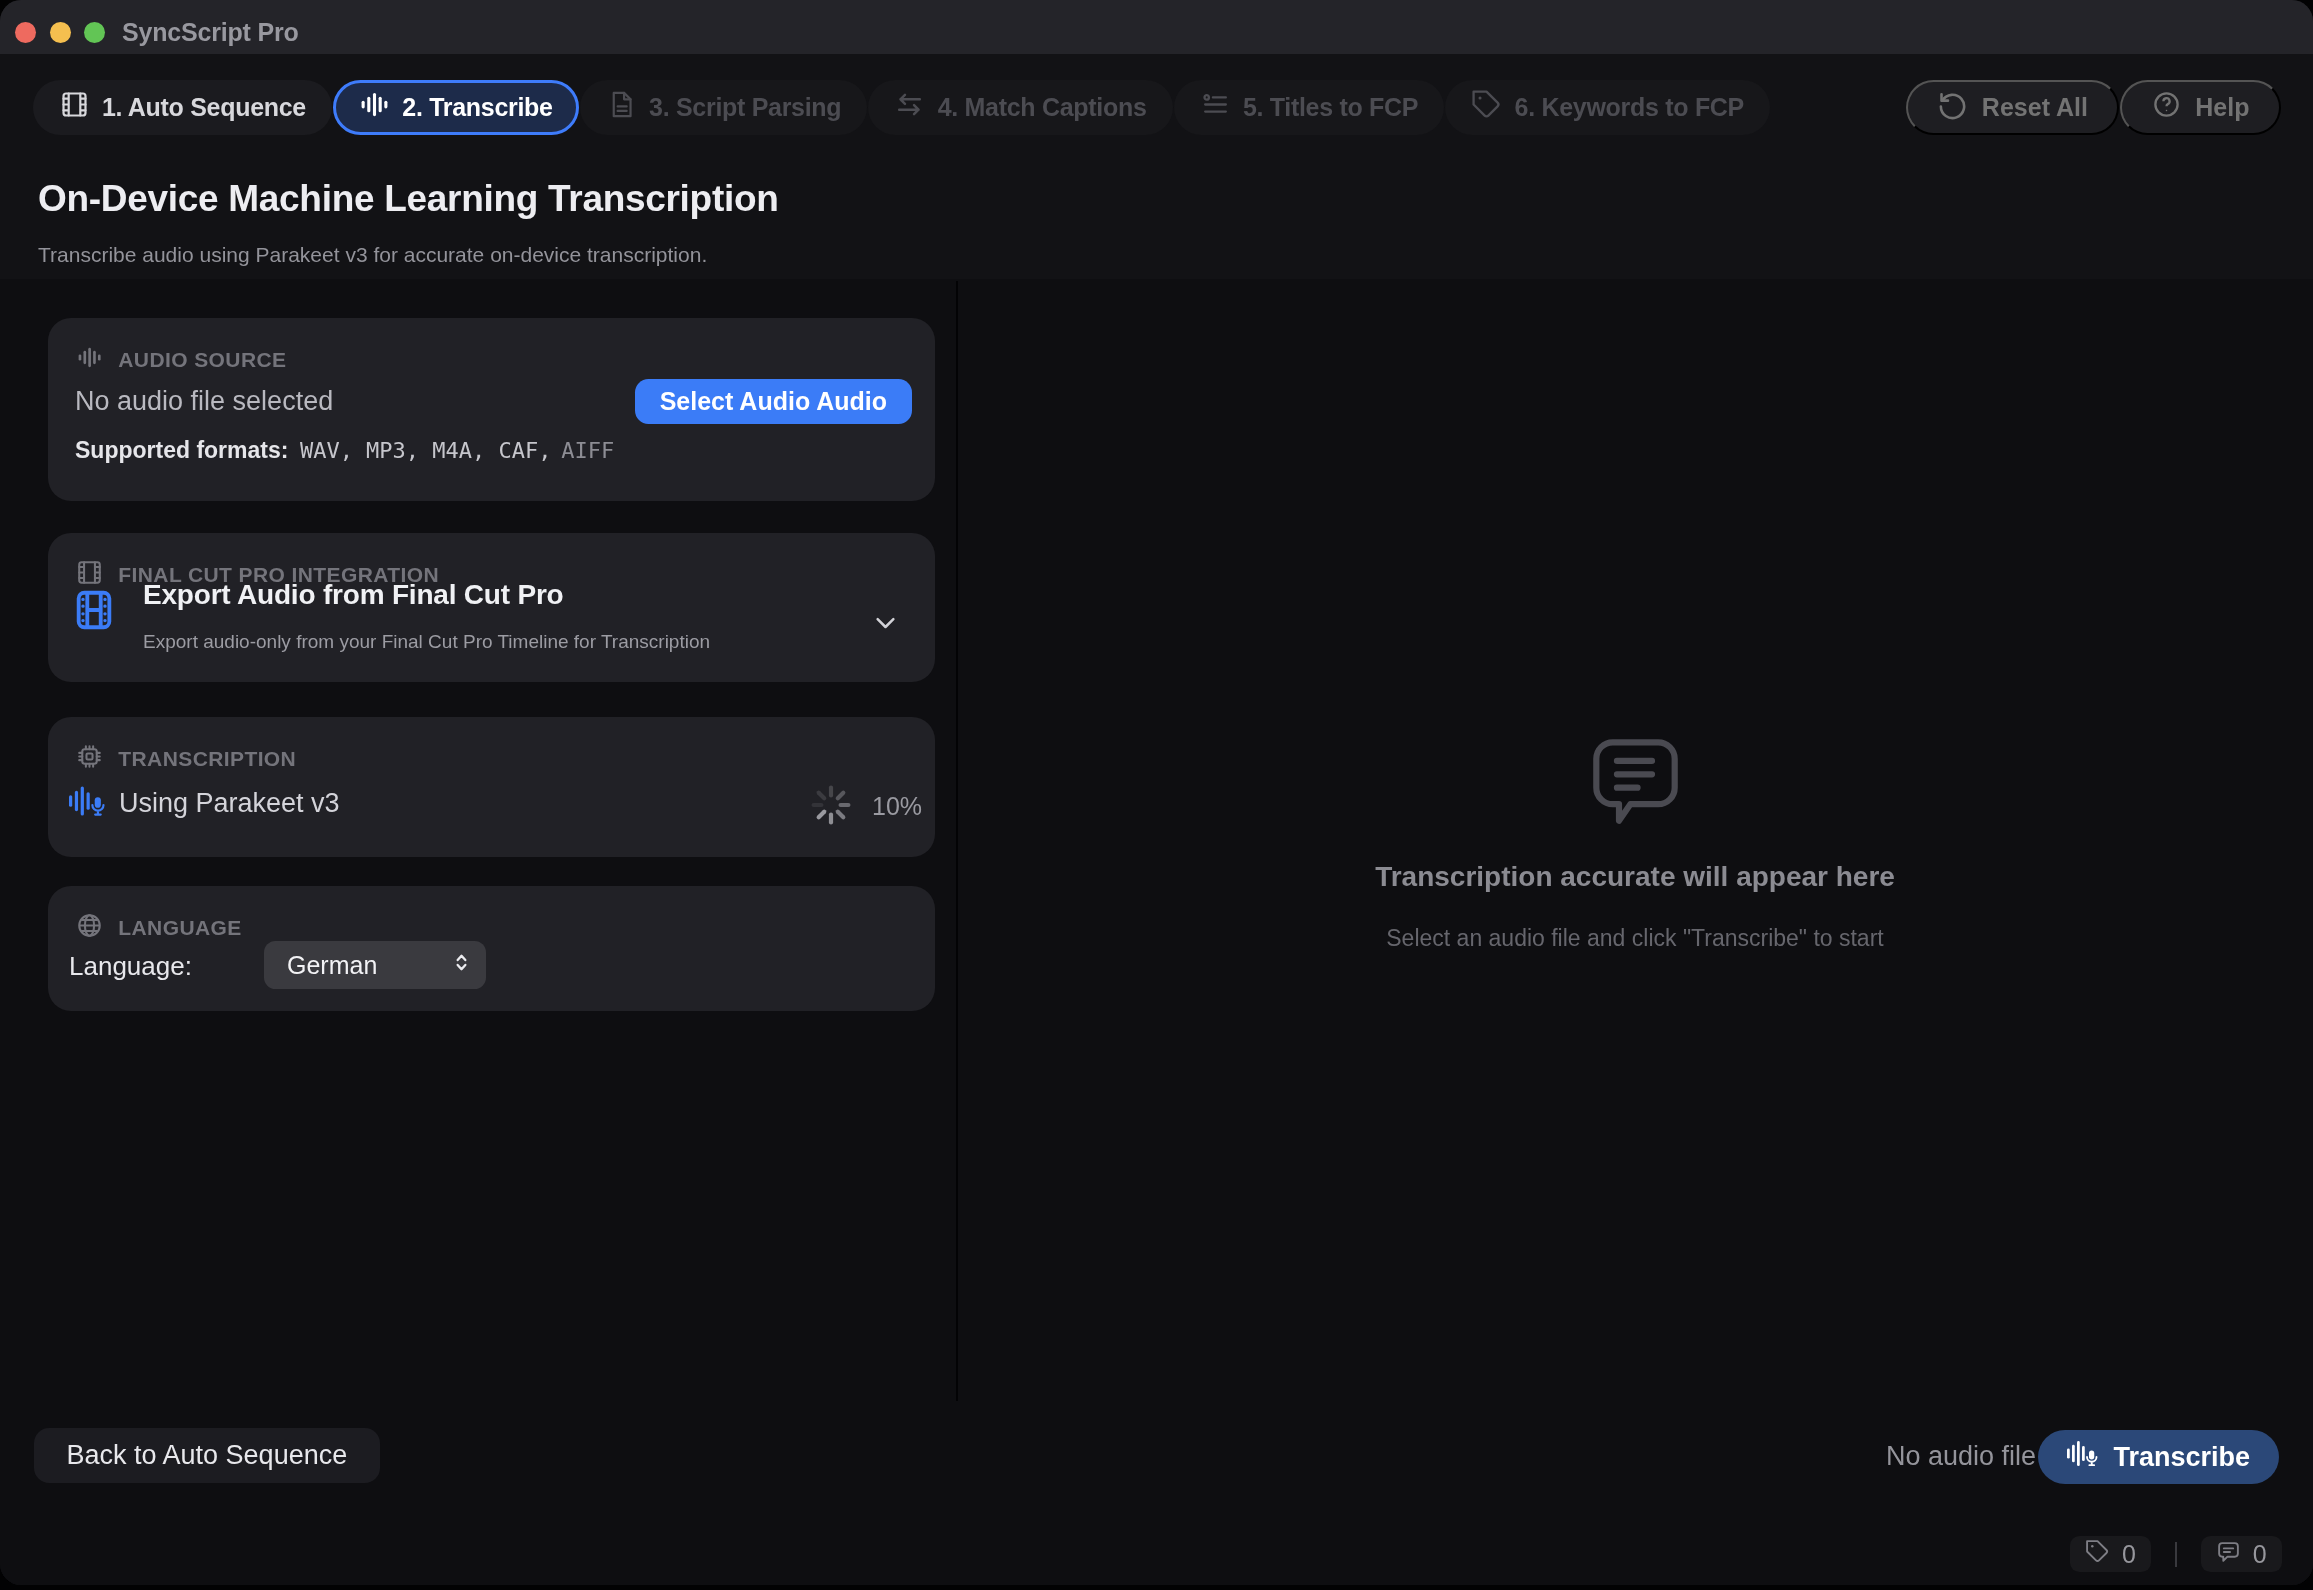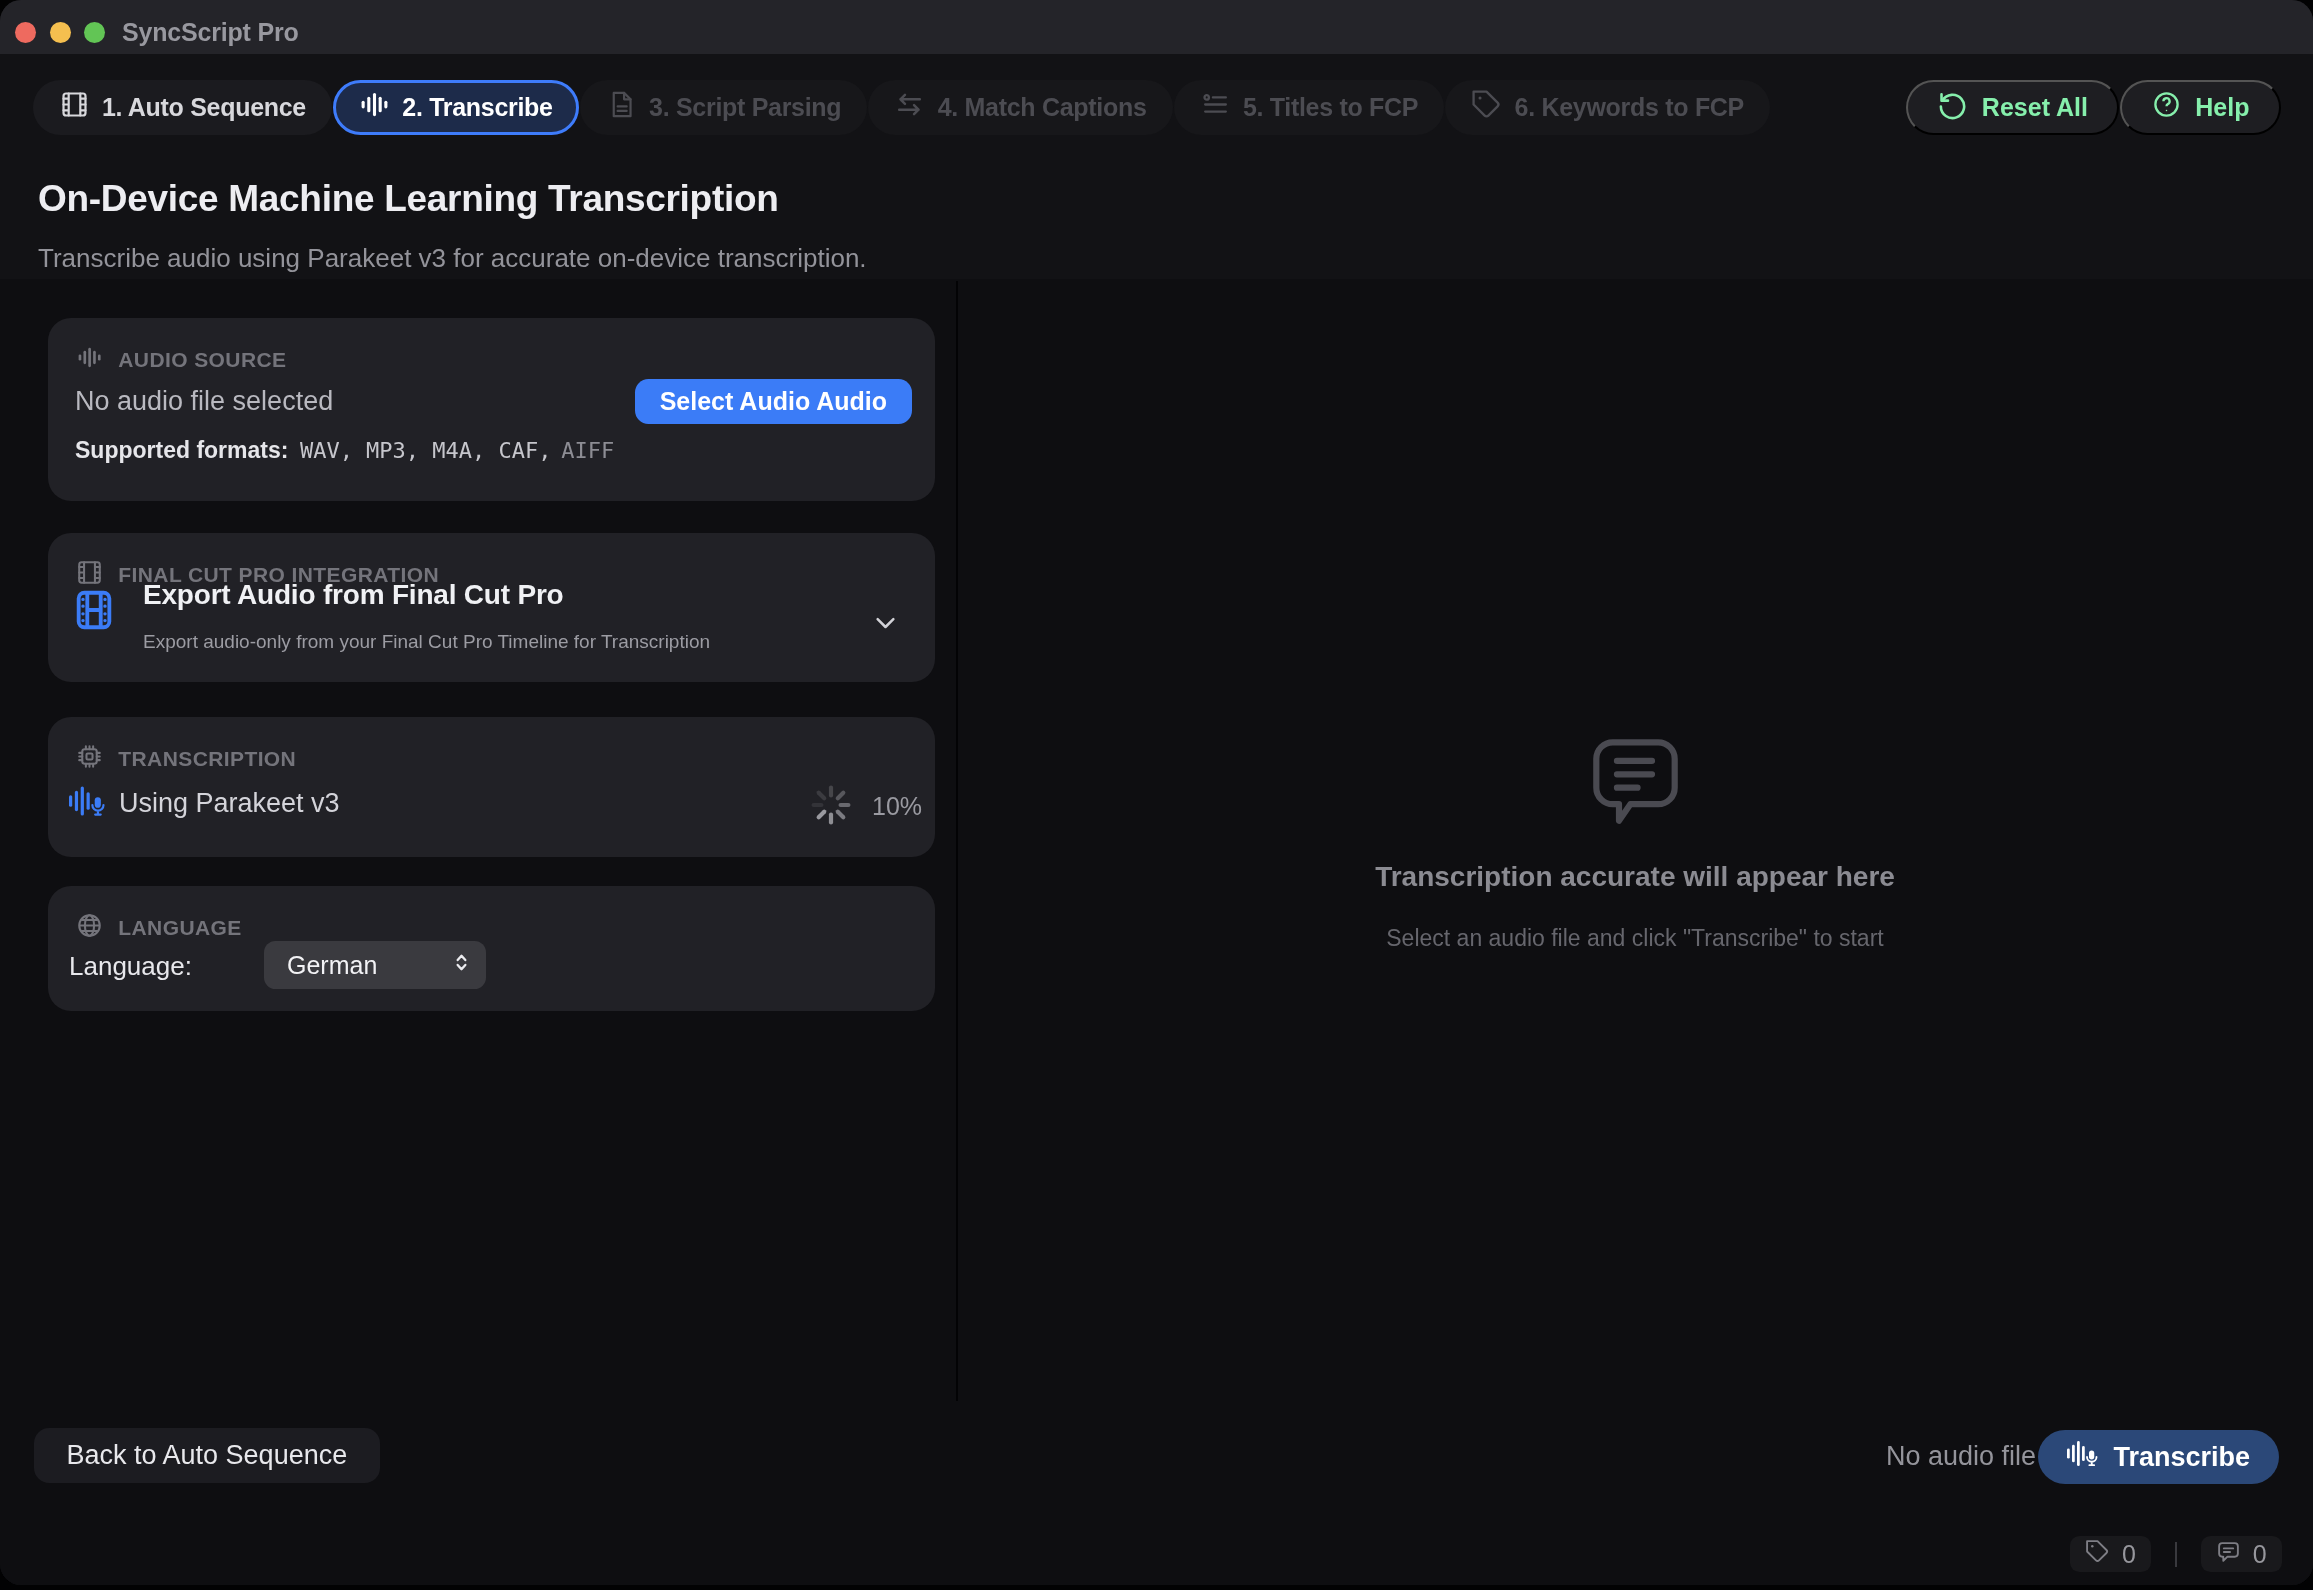--- a/index.html
+++ b/index.html
@@ -21,26 +21,26 @@
   .app-title { margin-left:17px; font-size:25px; font-weight:700; color:#98989f; letter-spacing:-0.2px; }
 
   
   .toolbar { position:absolute; top:54px; left:0; right:0; height:107px; display:flex; align-items:center; padding:0 32.5px; gap:1px; background:#121215; }
   .tab { height:55px; border-radius:28px; display:flex; align-items:center; gap:12.4px; padding:0 26px; font-size:25px; font-weight:600; letter-spacing:-0.3px; cursor:default; white-space:nowrap; }
   .tab svg { width:31px; height:31px; flex:0 0 auto; }
   .tab-default  { background:#1b1b1f; color:#d8d8dc; }
   .tab-active   { background:#1d2b4a; border:3.8px solid #3e7cfb; color:#ffffff; padding:0 23px; }
   .tab-disabled { background:#17171a; color:#4c4c52; }
   .toolbar-spacer { flex:1; }
-  .toolbar-btn { height:55px; border-radius:28px; background:#1e1e22; color:#86efac; display:flex; align-items:center; gap:13.4px; padding:0 29px; font-size:25px; font-weight:600; }
+  .toolbar-btn { height:55px; border-radius:28px; background:#1e1e22; color:#737373; display:flex; align-items:center; gap:13.4px; padding:0 29px; font-size:25px; font-weight:600; }
   .toolbar-btn svg { width:31px; height:31px; }
 
   
   .page-title { position:absolute; left:38px; top:178px; font-size:37px; font-weight:700; color:#ededf1; letter-spacing:-0.3px; }
-  .page-subtitle { position:absolute; left:38px; top:243px; font-size:26px; color:#93939a; }
+  .page-subtitle { position:absolute; left:38px; top:243px; font-size:21px; color:#93939a; }
 
   
   .content-bg { position:absolute; left:0; top:279px; right:0; bottom:0; background:#0e0e11; }
   .v-divider { position:absolute; left:956px; top:281px; width:1.9px; height:1120px; background:#030305; }
 
   .card { position:absolute; left:38px; width:887px; background:#212126; border-radius:23px;margin-left:10px; }
   .card-header { position:absolute; left:27px; top:25px; display:flex; align-items:center; gap:14.3px; font-size:21px; font-weight:700; color:#74747b; letter-spacing:0.4px; }
   .card-header svg { width:29px; height:29px; }
 
   

